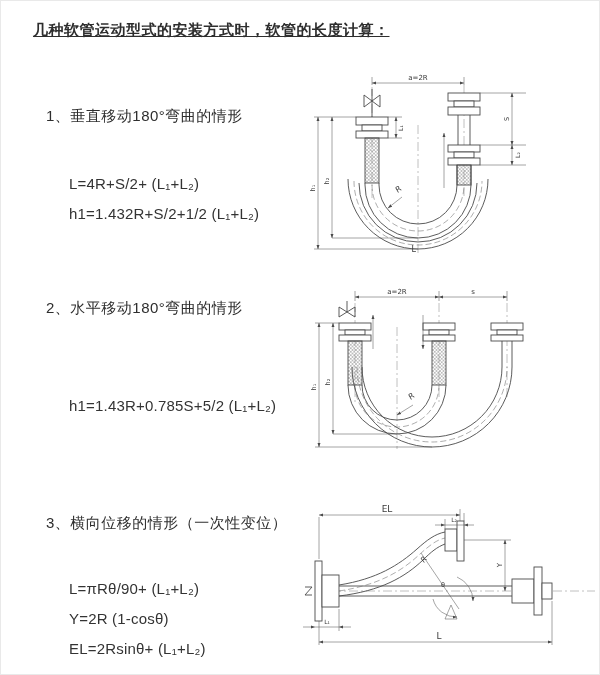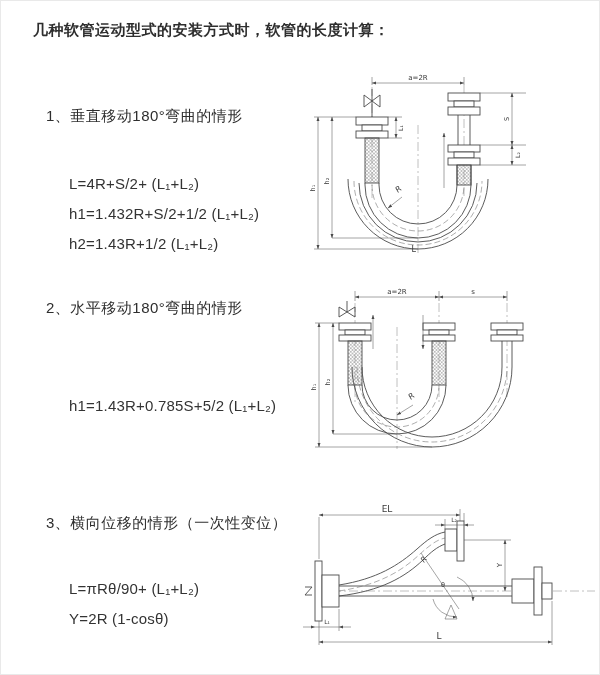--- a/index.html
+++ b/index.html
@@ -1,49 +1,49 @@
 <!DOCTYPE html>
 <html><head>
 <meta charset="utf-8">
 <style>
   html,body{margin:0;padding:0;background:#fff;}
   .page{
     position:relative;width:600px;height:675px;background:#fff;
     border:1px solid #e9e9e9;box-sizing:border-box;overflow:hidden;
     font-family:"Liberation Sans","DejaVu Sans",sans-serif;color:#2e2e2e;
   }
-  .doc-title{position:absolute;left:32px;top:20px;font-size:15px;font-weight:bold;letter-spacing:.5px;}
+  .doc-title{position:absolute;left:32px;top:20px;font-size:15px;font-weight:bold;letter-spacing:.5px;text-decoration:underline;}
   .sec-heading{position:absolute;font-size:15px;font-weight:normal;letter-spacing:.5px;}
   .formula{position:absolute;font-size:15px;color:#333;letter-spacing:.2px;margin-top:35px;}
   svg{position:absolute;}
   svg text{fill:#3a3a3a;font-family:"DejaVu Sans",sans-serif;}
   .thin{stroke:#5a5a5a;stroke-width:.55;fill:none;}
   .main{stroke:#4a4a4a;stroke-width:.9;fill:none;}
   .cl{stroke:#8c8c8c;stroke-width:.55;fill:none;stroke-dasharray:9 3 2 3;}
   .dash{stroke:#6a6a6a;stroke-width:.55;fill:none;stroke-dasharray:6 3;}
   .frect{fill:#fff;stroke:#4a4a4a;stroke-width:.9;}
 </style>
 </head>
 <body>
 
 <div class="page">
 
   <div class="doc-title">几种软管运动型式的安装方式时，软管的长度计算：</div>
 
   <div class="sec-heading" style="left:45px;top:106px">1、垂直移动180°弯曲的情形</div>
   <div class="formula" style="left:68px;top:139px">L=4R+S/2+ (L₁+L₂)</div>
   <div class="formula" style="left:68px;top:169px">h1=1.432R+S/2+1/2 (L₁+L₂)</div>
-  <div class="formula" style="left:68px;top:199px">h2=1.43R+1/2 (L₁+L₂)</div>
 
   <div class="sec-heading" style="left:45px;top:298px">2、水平移动180°弯曲的情形</div>
   <div class="formula" style="left:68px;top:361px">h1=1.43R+0.785S+5/2 (L₁+L₂)</div>
 
   <div class="sec-heading" style="left:45px;top:513px">3、横向位移的情形（一次性变位）</div>
   <div class="formula" style="left:68px;top:544px">L=πRθ/90+ (L₁+L₂)</div>
   <div class="formula" style="left:68px;top:574px">Y=2R (1-cosθ)</div>
+  <div class="formula" style="left:68px;top:604px">EL=2Rsinθ+ (L₁+L₂)</div>
 
   <svg style="left:303px;top:72px" width="285" height="180" viewBox="0 0 285 180">
     <defs>
       <marker id="m1" viewBox="0 0 10 10" refX="9.5" refY="5" markerWidth="8" markerHeight="8" orient="auto-start-reverse">
         <path d="M0,1.5 L10,5 L0,8.5 z" fill="#4a4a4a"></path>
       </marker>
       <pattern id="p1" width="3.5" height="3.5" patternUnits="userSpaceOnUse">
         <path d="M0,3.5 L3.5,0 M0,0 L3.5,3.5" stroke="#8a8a8a" stroke-width="0.5"></path>
       </pattern>
     </defs>

